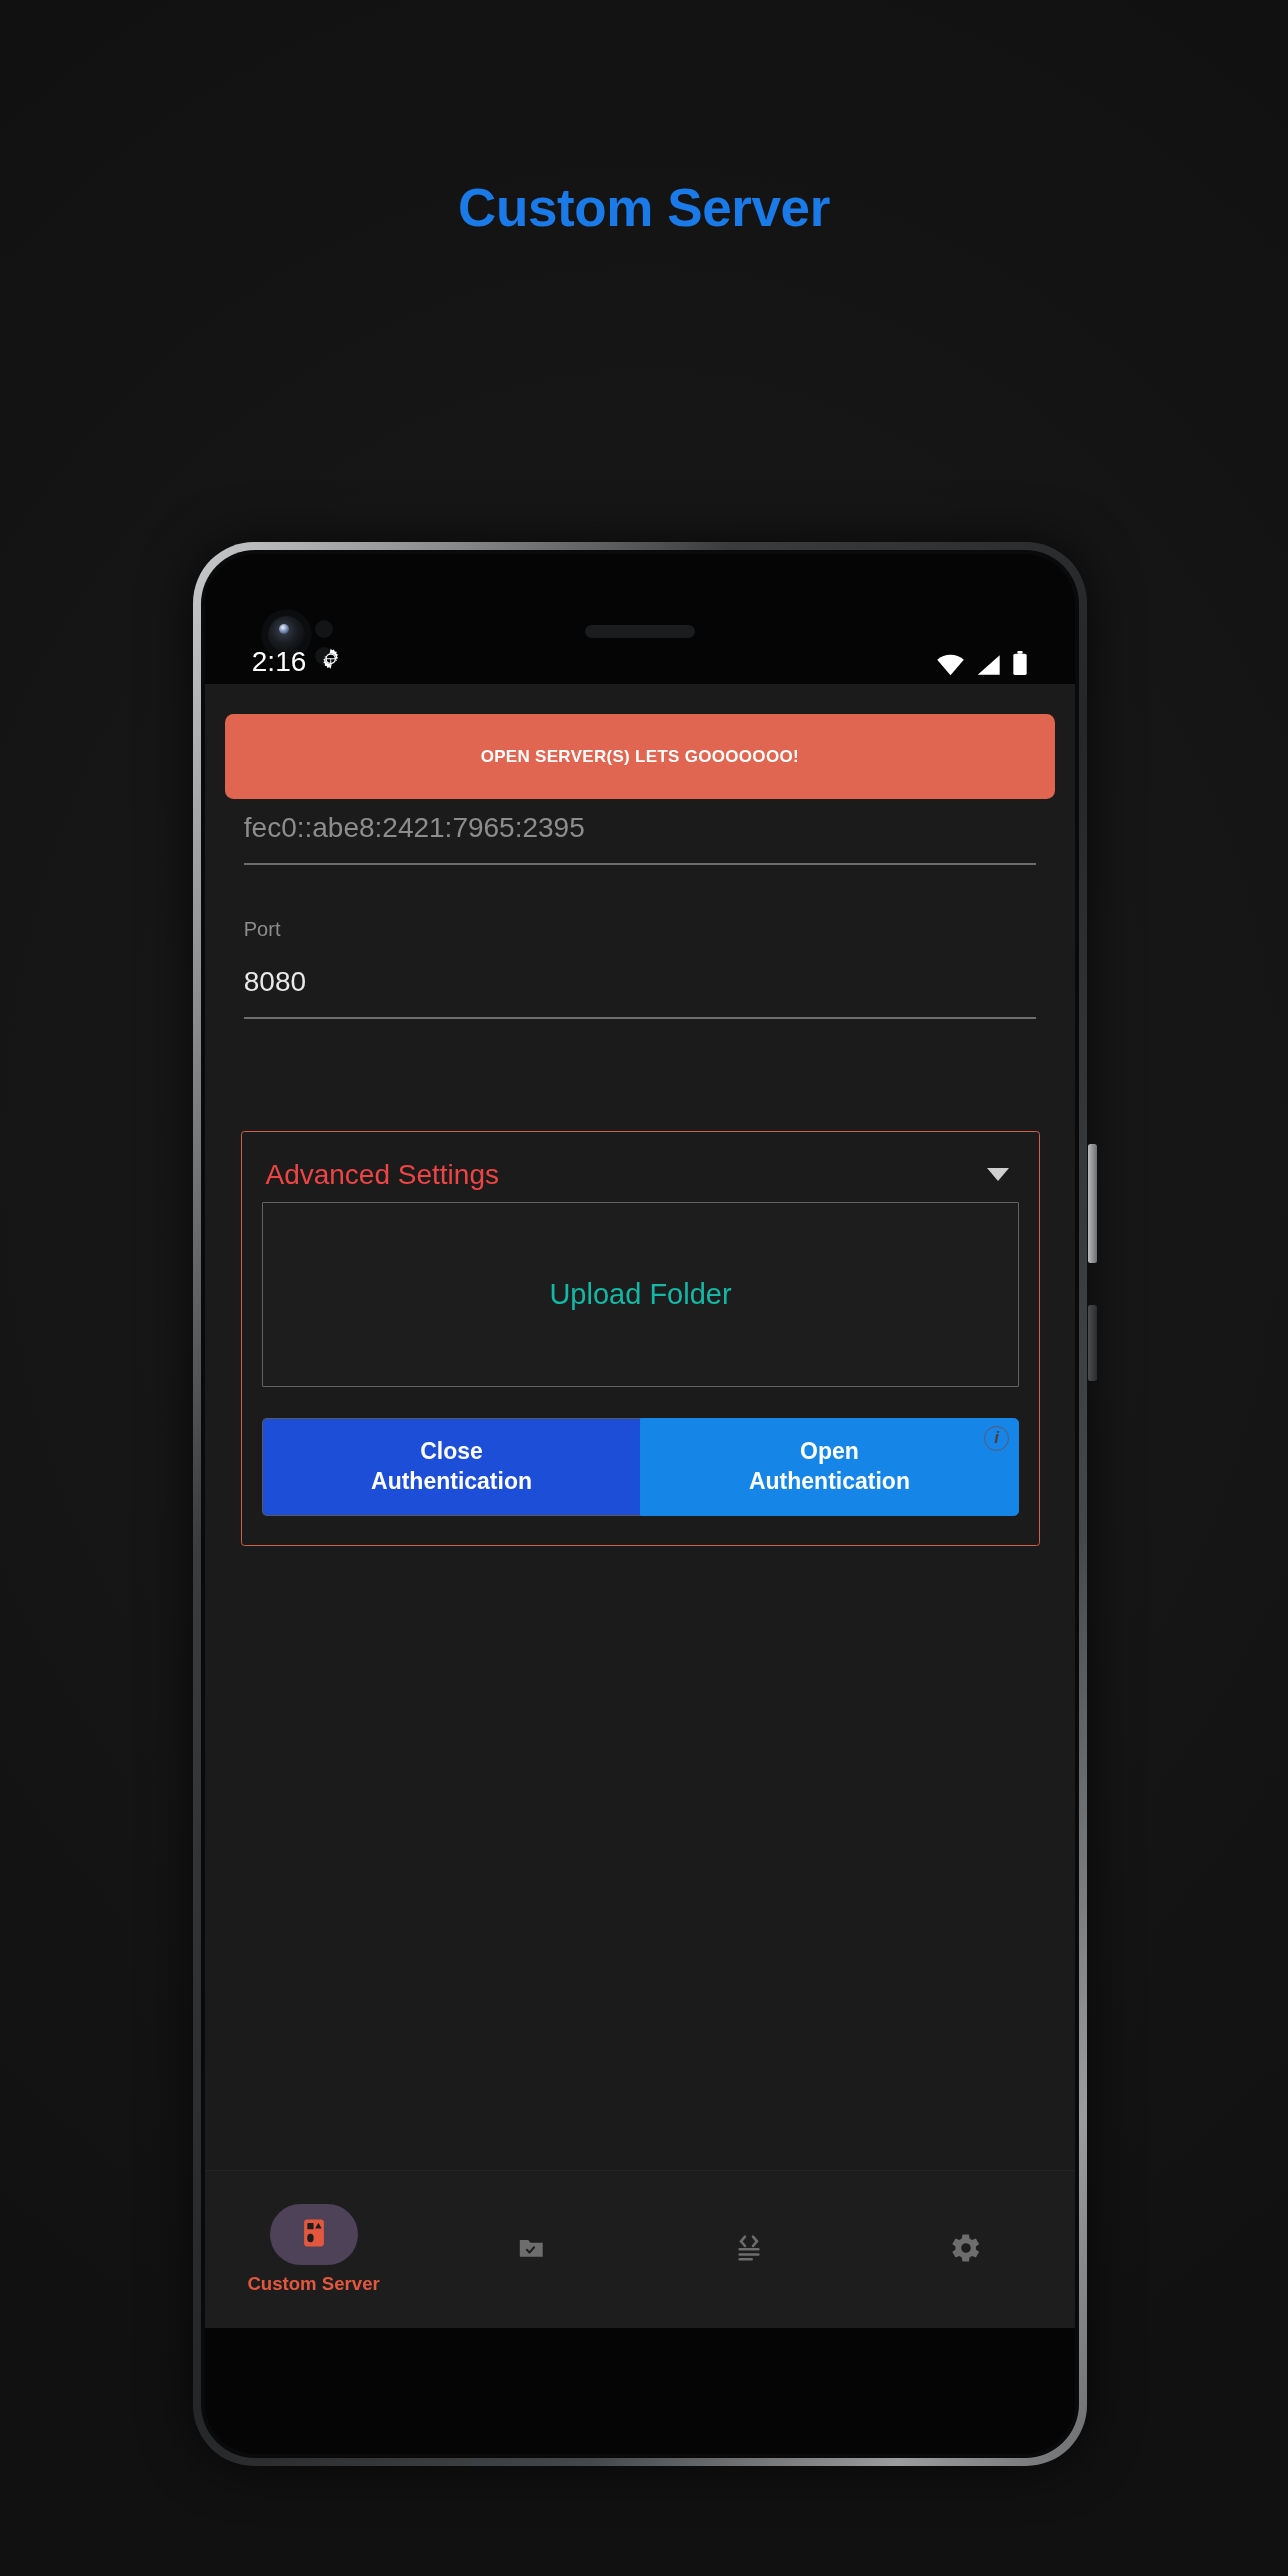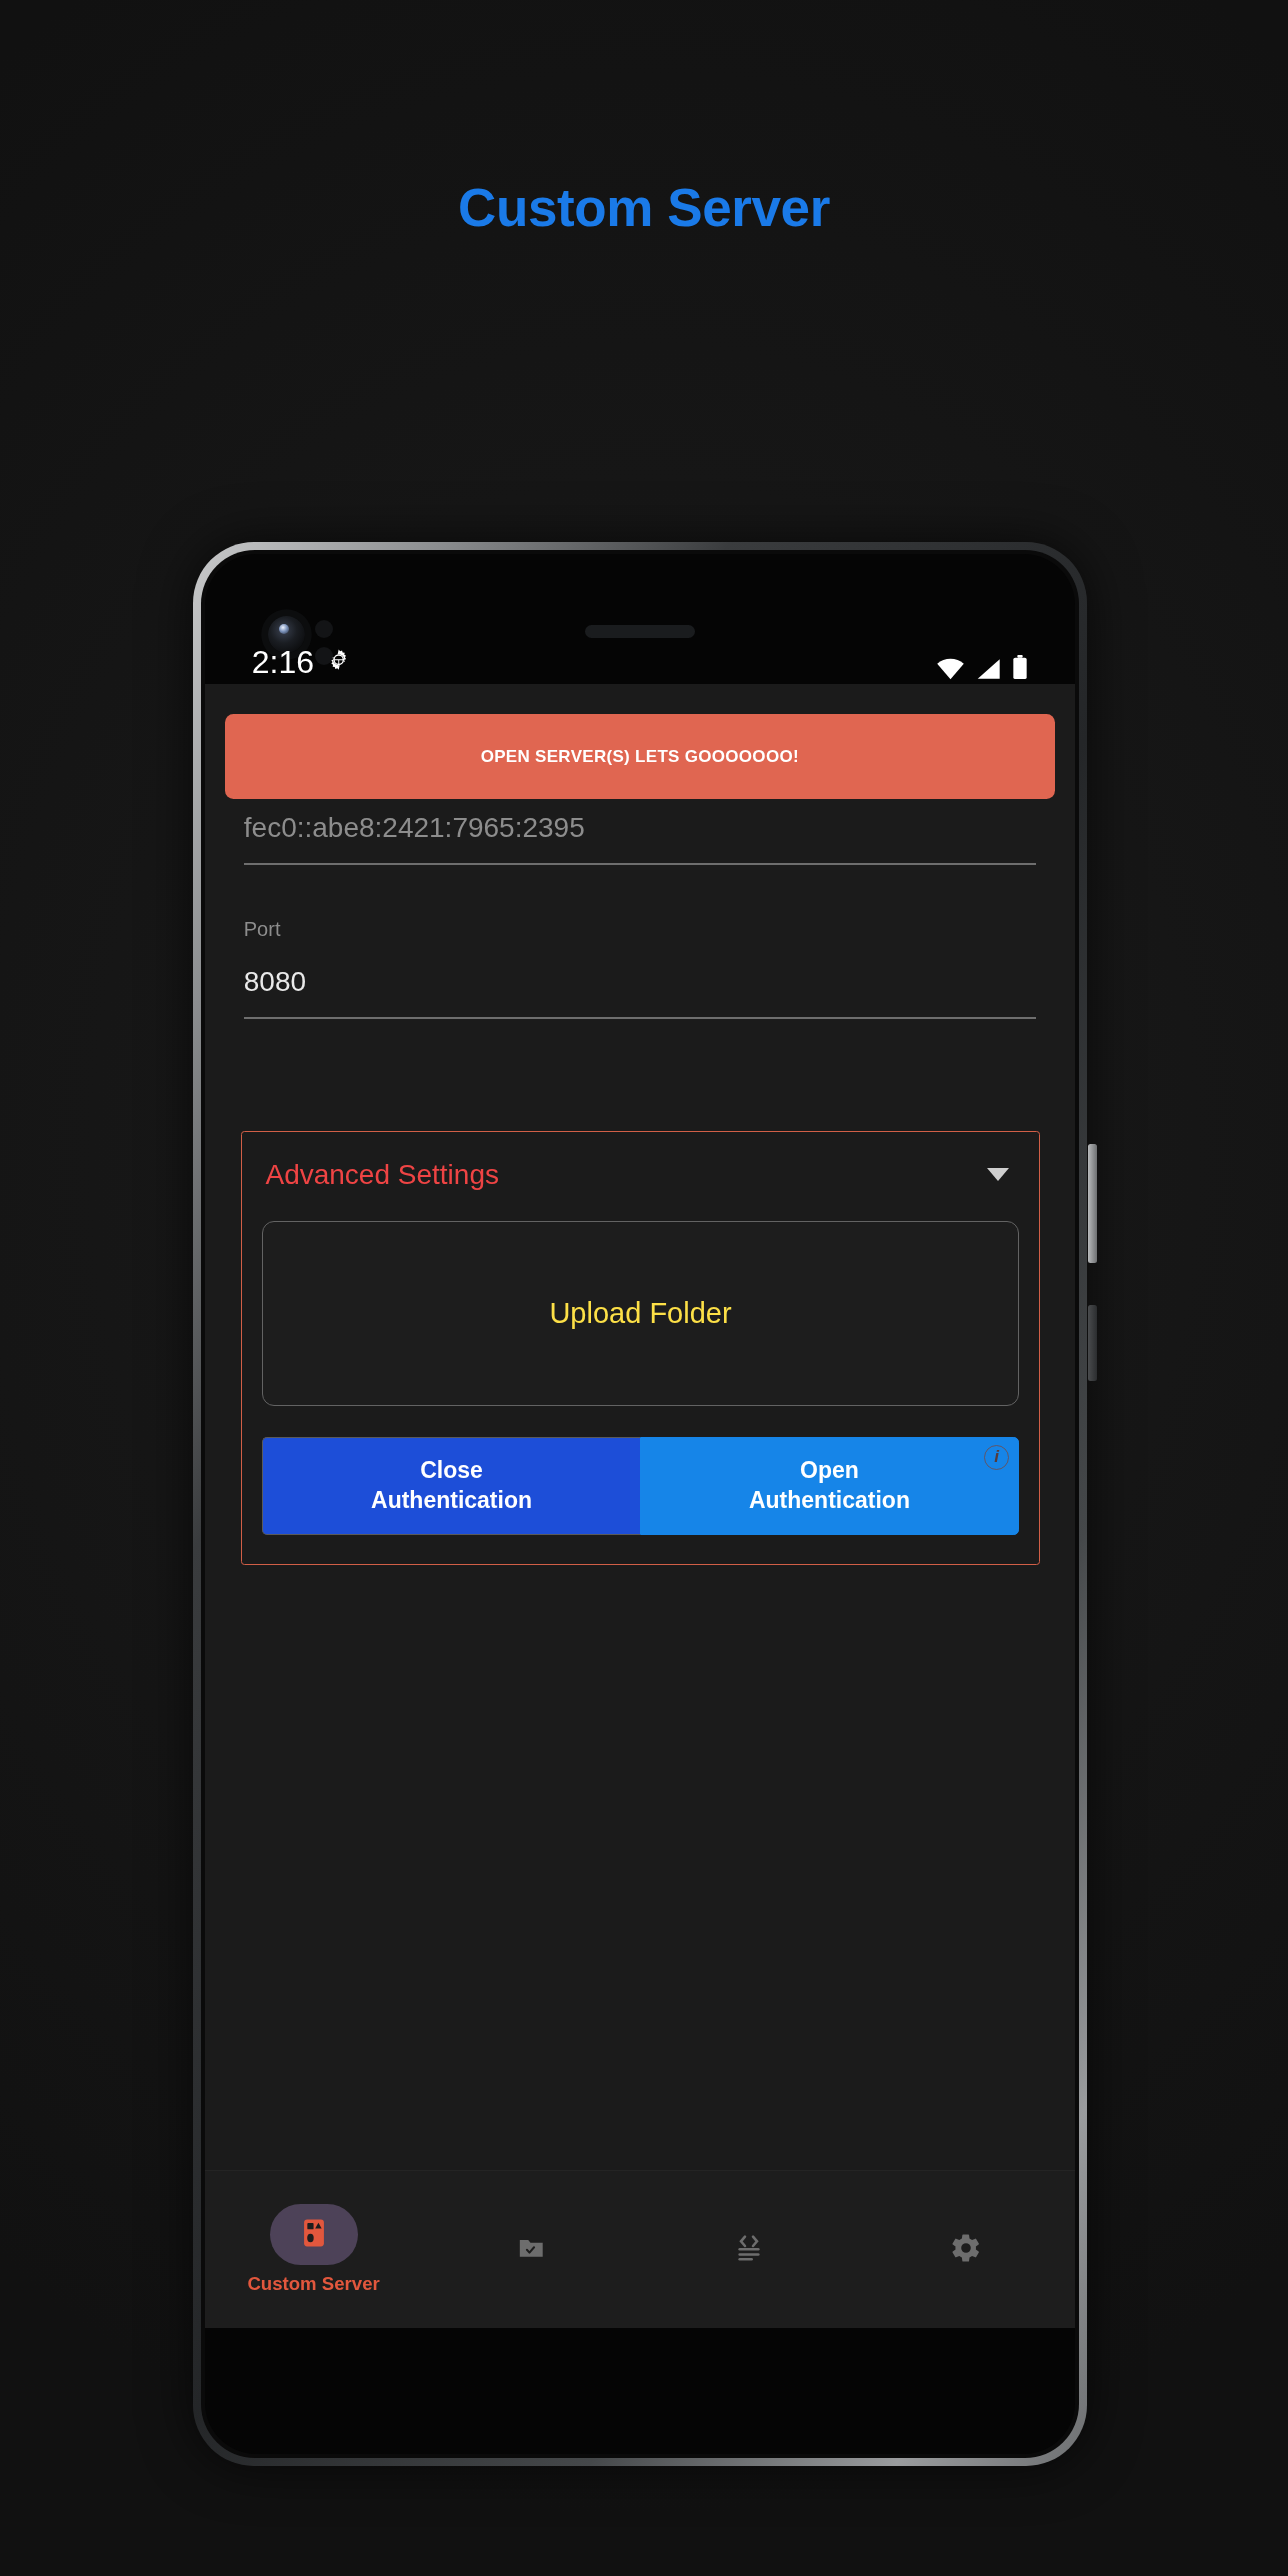--- a/index.html
+++ b/index.html
@@ -90,21 +90,21 @@
     background: #1b1b1b;
     overflow: hidden;
   }
   
   .statusbar {
     position: absolute; left: 0; top: 85px;
     width: 100%; height: 47px;
     display: flex; align-items: center;
     padding: 0 47px;
     color: #ffffff;
-    font-size: 32px;
+    font-size: 28px;
   }
   .sb-left { display:flex; align-items:center; gap:12px; }
   .sb-right { margin-left:auto; display:flex; align-items:center; gap:11px; }
   .ic-wifi { width: 29px; height: 22px; }
   .ic-sig  { width: 25.4px; height: 22px; }
   .ic-bat  { width: 16px; height: 24px; }
 
   
   .cta {
     position: absolute; left: 20.3px; top: 30.5px;
@@ -145,26 +145,26 @@
     padding: 22px 20.3px 29px 20.3px;
   }
   .adv-head {
     display:flex; align-items:center; justify-content:space-between;
     padding: 5.1px 3.4px 3.4px 3.4px;
   }
   .adv-head .t { color:#ef4444; font-size: 28px; }
   .caret { width:0;height:0;border-left:11px solid transparent;border-right:11px solid transparent;border-top:13.6px solid #cfcfcf; margin-right:6.8px; }
 
   .upload {
-    margin-top: 27px;
+    margin-top: 8px;
     height: 185px;
     border: 1.7px solid #636363;
-    border-radius: 12px;
+    border-radius: 1px;
     display:flex; align-items:center; justify-content:center;
-    color:#fde047; font-size: 29px;
+    color:#14b8a6; font-size: 29px;
     background: #1d1d1d;
   }
   .info-box {
     margin-top: 32px;
     border: 1.7px solid #636363;
     border-radius: 5.1px;
     padding: 17px 12px 13.6px 12px;
     text-align:center;
     background:#1d1d1d;
   }

